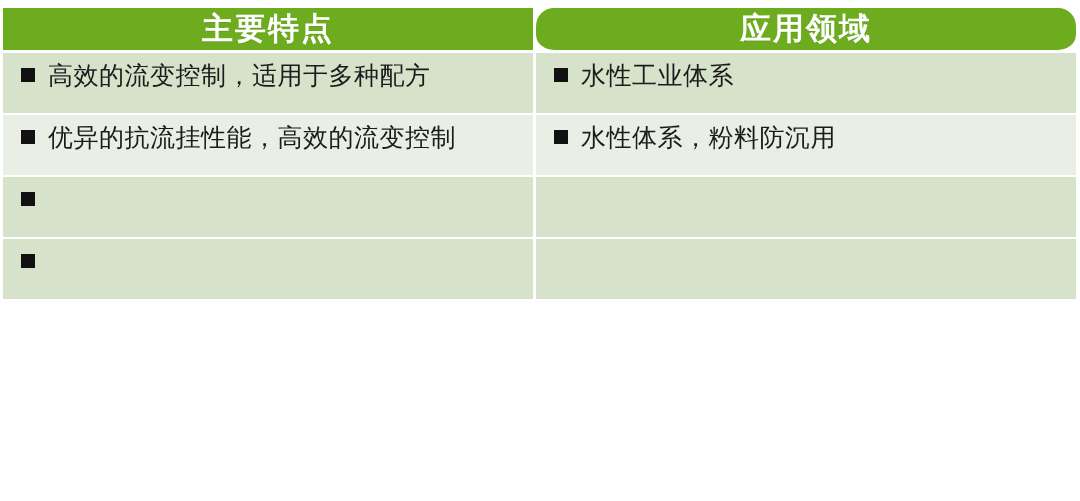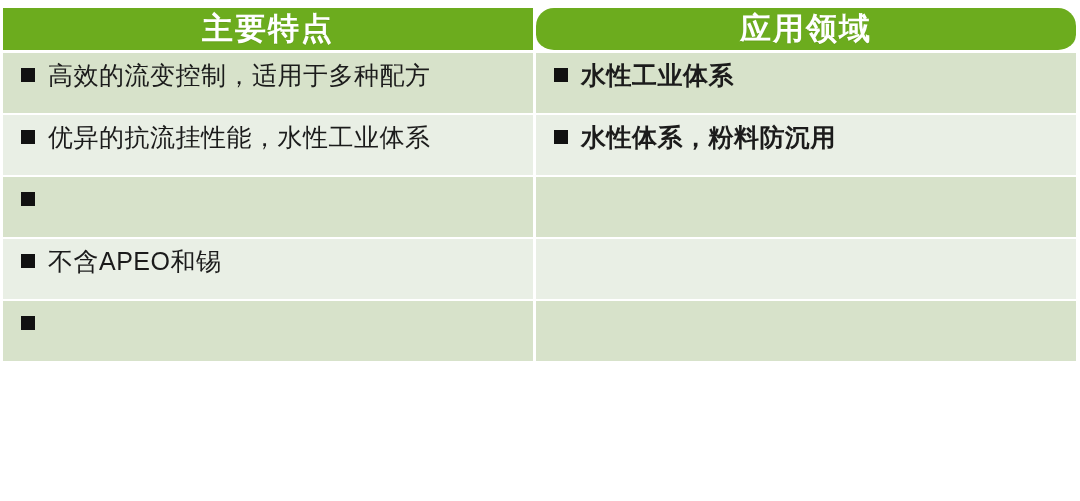--- a/index.html
+++ b/index.html
@@ -48,21 +48,21 @@
   
   tbody td {
     height: 62px;
     padding: 0 0 16px 18px;
     vertical-align: middle;
     border-right: 3px solid #ffffff;
     border-bottom: 2px solid #ffffff;
     box-sizing: border-box;
     overflow: hidden;
   }
-  tbody td.last { border-right: none; font-weight: bold; }
+  tbody td.last { border-right: none; }
 
   tbody tr.odd  td { background: #d7e2ca; }
   tbody tr.even td { background: #e9efe5; }
 
   .cell-inner {
     display: flex;
     align-items: center;
     gap: 13px;
     height: 100%;
     white-space: nowrap;
@@ -111,21 +111,21 @@
           <span class="bullet"></span>
           <span class="cell-text">水性工业体系</span>
         </span>
       </td>
     </tr>
 
     <tr class="even">
       <td>
         <span class="cell-inner">
           <span class="bullet"></span>
-          <span class="cell-text">优异的抗流挂性能，水性工业体系</span>
+          <span class="cell-text">优异的抗流挂性能，高效的流变控制</span>
         </span>
       </td>
       <td class="last">
         <span class="cell-inner">
           <span class="bullet"></span>
           <span class="cell-text">水性体系，粉料防沉用</span>
         </span>
       </td>
     </tr>
 
@@ -137,33 +137,20 @@
           <span class="bullet"></span>
         </span>
       </td>
       <td class="last">
         <span class="cell-inner blank">
           <span class="cell-text"></span>
         </span>
       </td>
     </tr>
 
-    <tr class="even">
-      <td>
-        <span class="cell-inner">
-          <span class="bullet"></span>
-          <span class="cell-text">不含APEO和锡</span>
-        </span>
-      </td>
-      <td class="last">
-        <span class="cell-inner blank">
-          <span class="cell-text"></span>
-        </span>
-      </td>
-    </tr>
 
     <tr class="odd">
       <td>
         <span class="cell-inner">
           <span class="bullet"></span>
         </span>
       </td>
       <td class="last">
         <span class="cell-inner blank">
           <span class="cell-text"></span>

